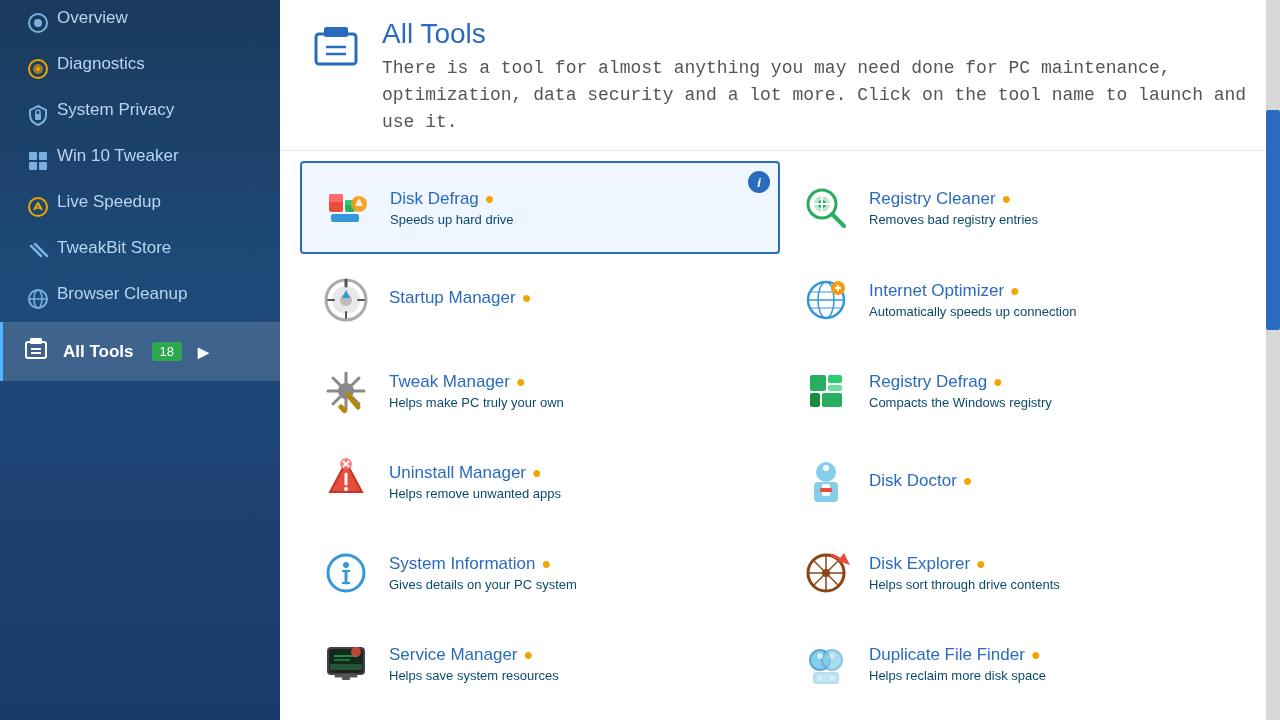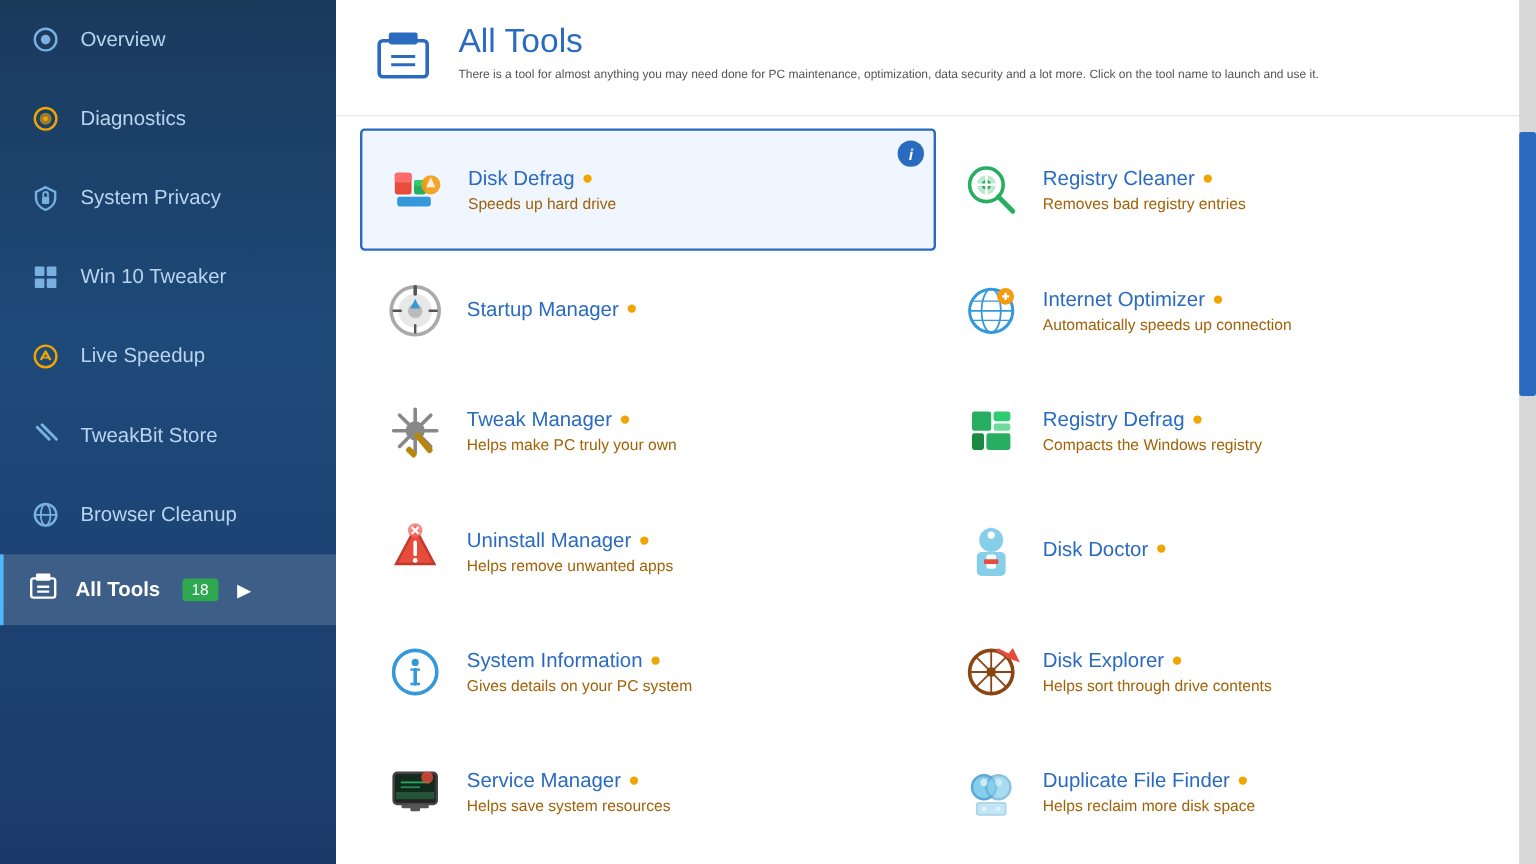--- a/index.html
+++ b/index.html
@@ -11,27 +11,27 @@
       min-width: 280px;
       background: linear-gradient(180deg, #1a3a5c 0%, #1e4a7a 40%, #1a3a6a 100%);
       display: flex;
       flex-direction: column;
       padding-top: 0;
       height: 720px;
       overflow: hidden;
     }
     .sidebar-item {
       display: flex;
-      align-items: center;
-      padding: 18px 20px;
+      align-items: flex-start;
+      padding: 8px 20px;
       cursor: pointer;
       color: #b8d4f0;
       font-size: 17px;
       font-weight: 400;
-      gap: 14px;
+      gap: 4px;
       border-left: 3px solid transparent;
       transition: background 0.15s;
     }
     .sidebar-item .icon-circle {
       width: 30px; height: 30px;
       display: flex; align-items: center; justify-content: center;
       font-size: 18px;
     }
     .sidebar-item-label { font-size: 17px; }
 
@@ -85,23 +85,24 @@
       margin-top: 2px;
       color: #2a6bbf;
     }
     .header-text h1 {
       font-size: 28px;
       font-weight: 400;
       color: #2a6bbf;
       margin-bottom: 5px;
     }
     .header-text p {
-      font-size: 10px;
+      font-size: 18px;
       color: #555;
       line-height: 1.5;
+      font-family: Liberation Mono, monospace;
     }
 
     
     .tools-grid {
       flex: 1;
       overflow-y: auto;
       padding: 10px 20px;
       display: grid;
       grid-template-columns: 1fr 1fr;
       gap: 0;
@@ -144,21 +145,21 @@
       align-items: center;
       gap: 6px;
       margin-bottom: 3px;
     }
     .tool-name .crown {
       color: #f0a500;
       font-size: 16px;
     }
     .tool-desc {
       font-size: 13px;
-      color: #a16207;
+      color: #0c4a6e;
     }
     .info-badge {
       position: absolute;
       top: 8px;
       right: 8px;
       width: 22px; height: 22px;
       background: #2a6bbf;
       border-radius: 50%;
       color: #fff;
       font-size: 13px;

